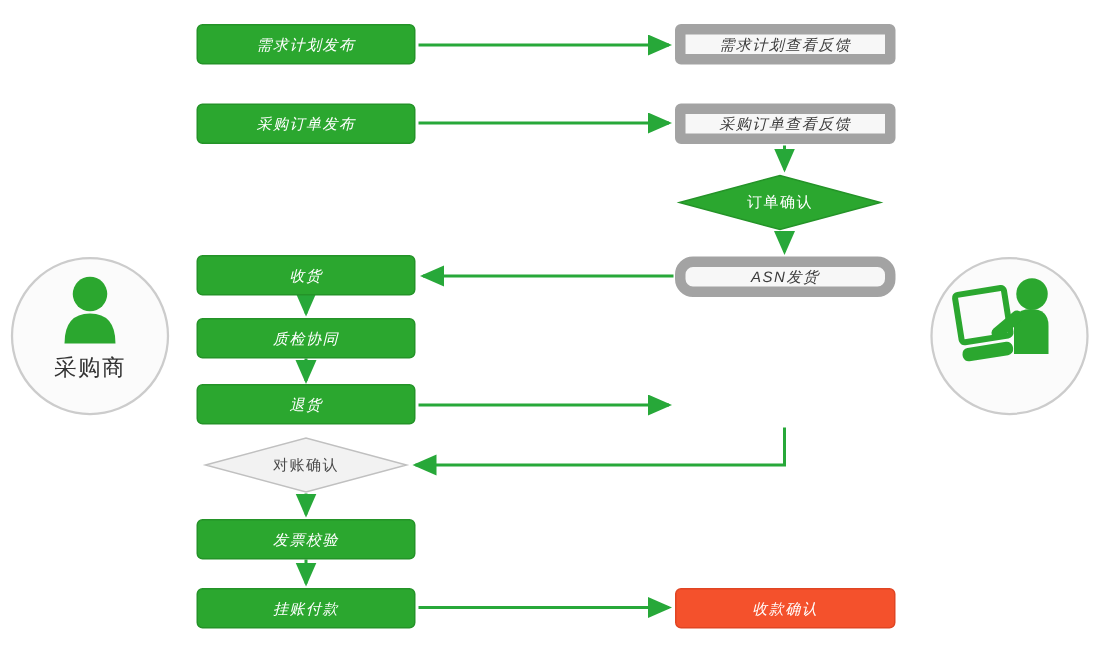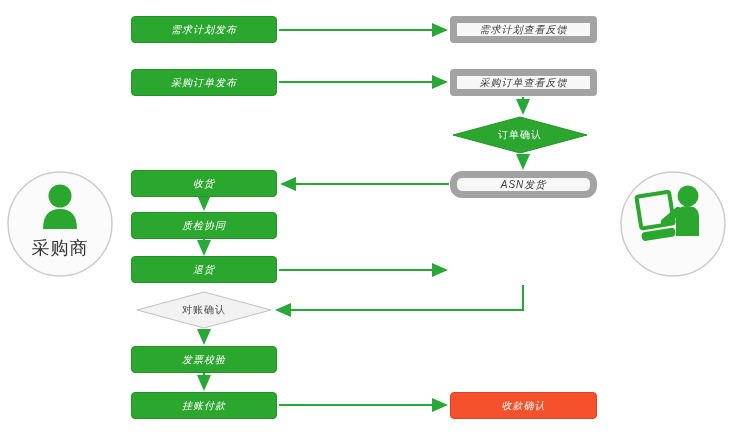--- a/index.html
+++ b/index.html
@@ -15,21 +15,21 @@
   .green-box{background:#2BA72F;color:#ffffff;border:1px solid #249328;}
   .white-box{background:#F7F7F7;color:#3C3C3C;border:7px solid #a3a3a3;}
   .red-box{background:#F4512C;color:#ffffff;border:1px solid #E04523;}
   .diamond-label{
     position:absolute;display:flex;align-items:center;justify-content:center;
     font-size:10px;letter-spacing:1px;pointer-events:none;
   }
   .diamond-label.on-green{color:#ffffff;}
   .diamond-label.on-gray{color:#4A4A4A;}
   .actor-label{
-    position:absolute;text-align:center;font-size:18px;color:#333333;letter-spacing:1px;
+    position:absolute;text-align:center;font-size:15px;color:#333333;letter-spacing:1px;
   }
   
   .lb{left:131px;width:146px;height:27px;}
   .rb{left:450px;width:147px;height:27px;}
 </style>
 </head>
 <body>
 
 <div class="stage">
 

